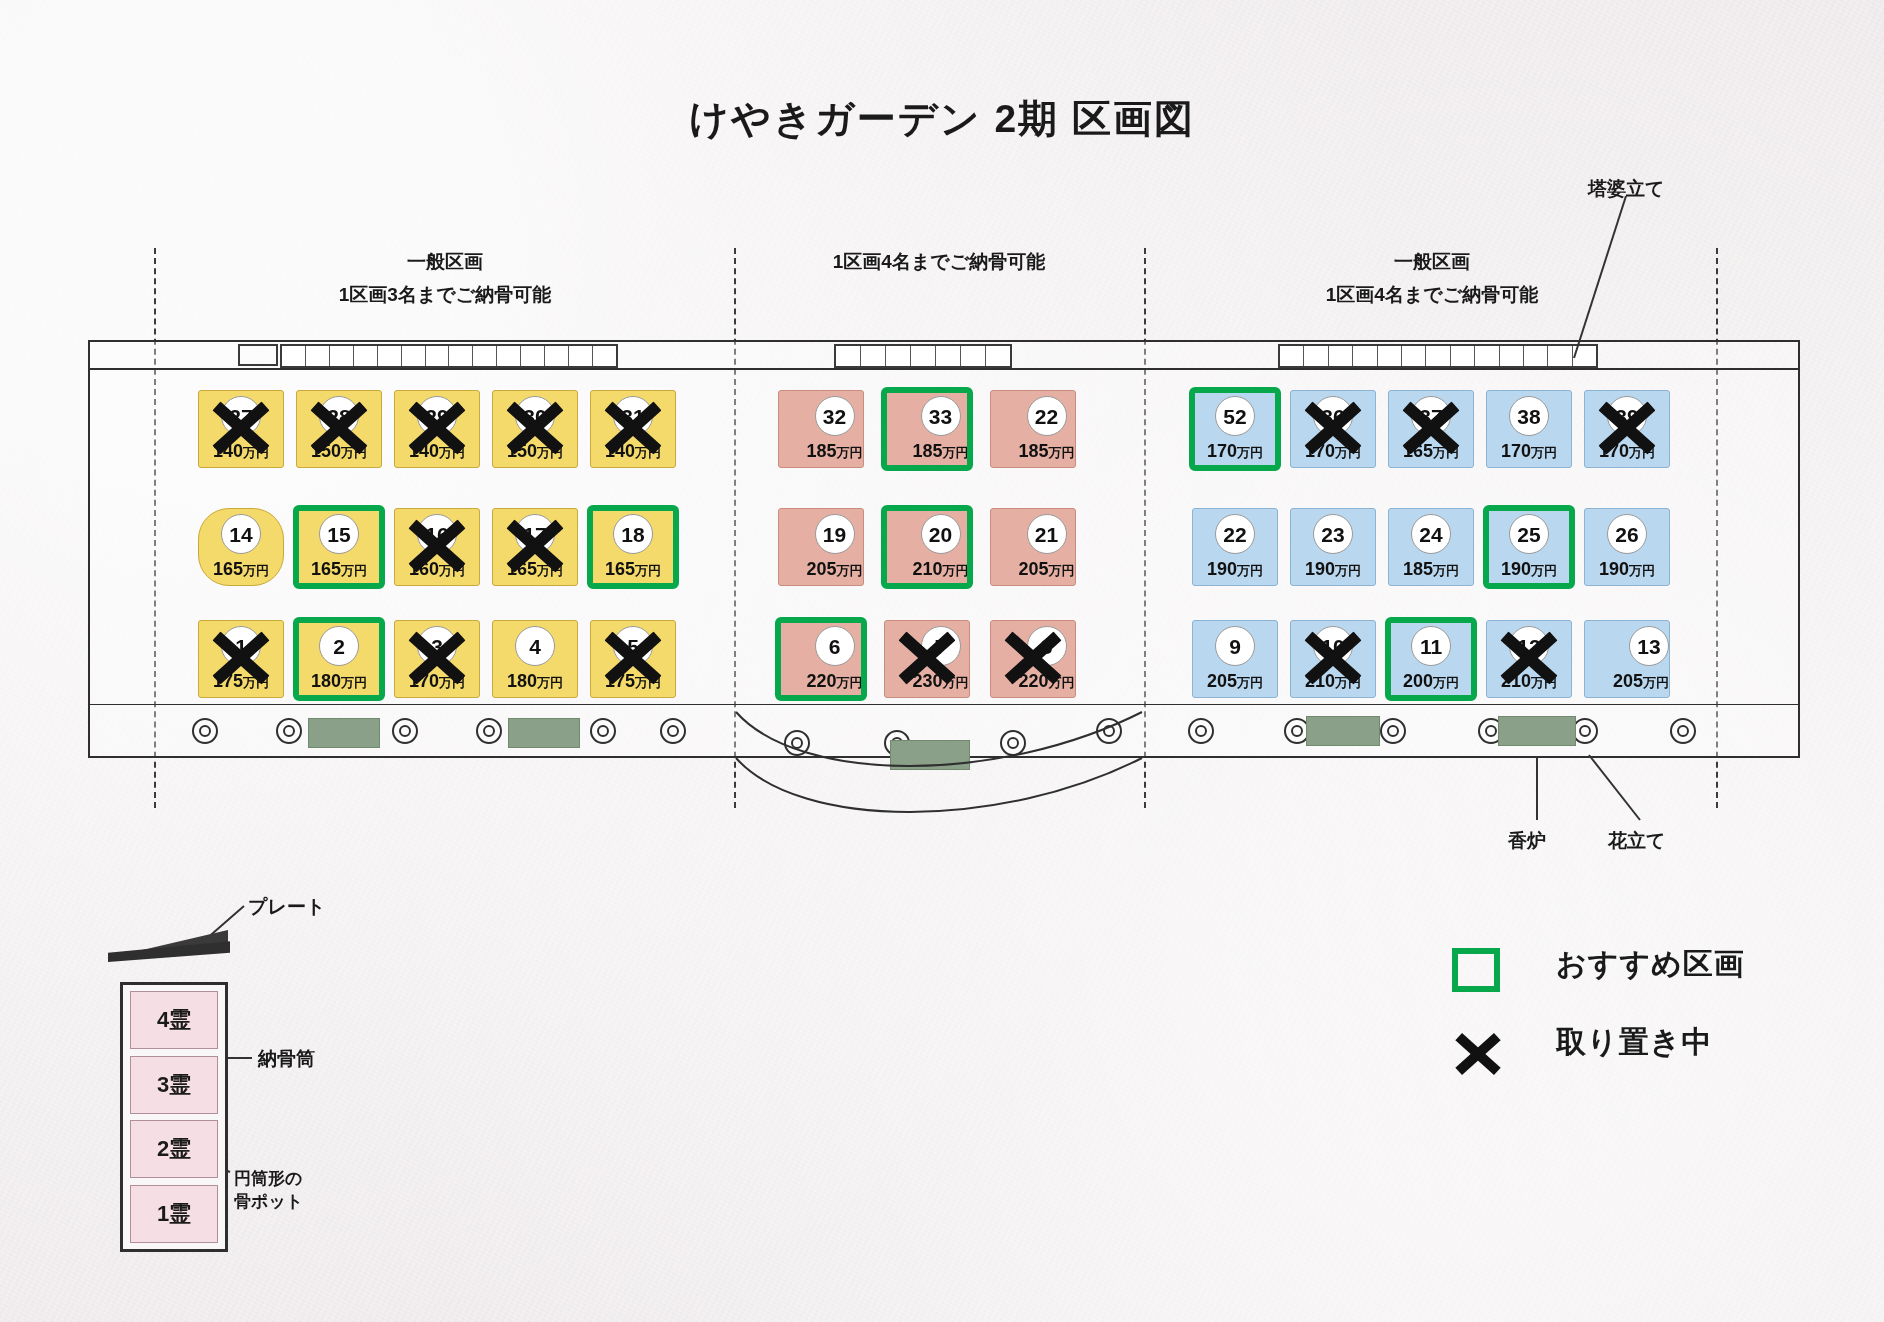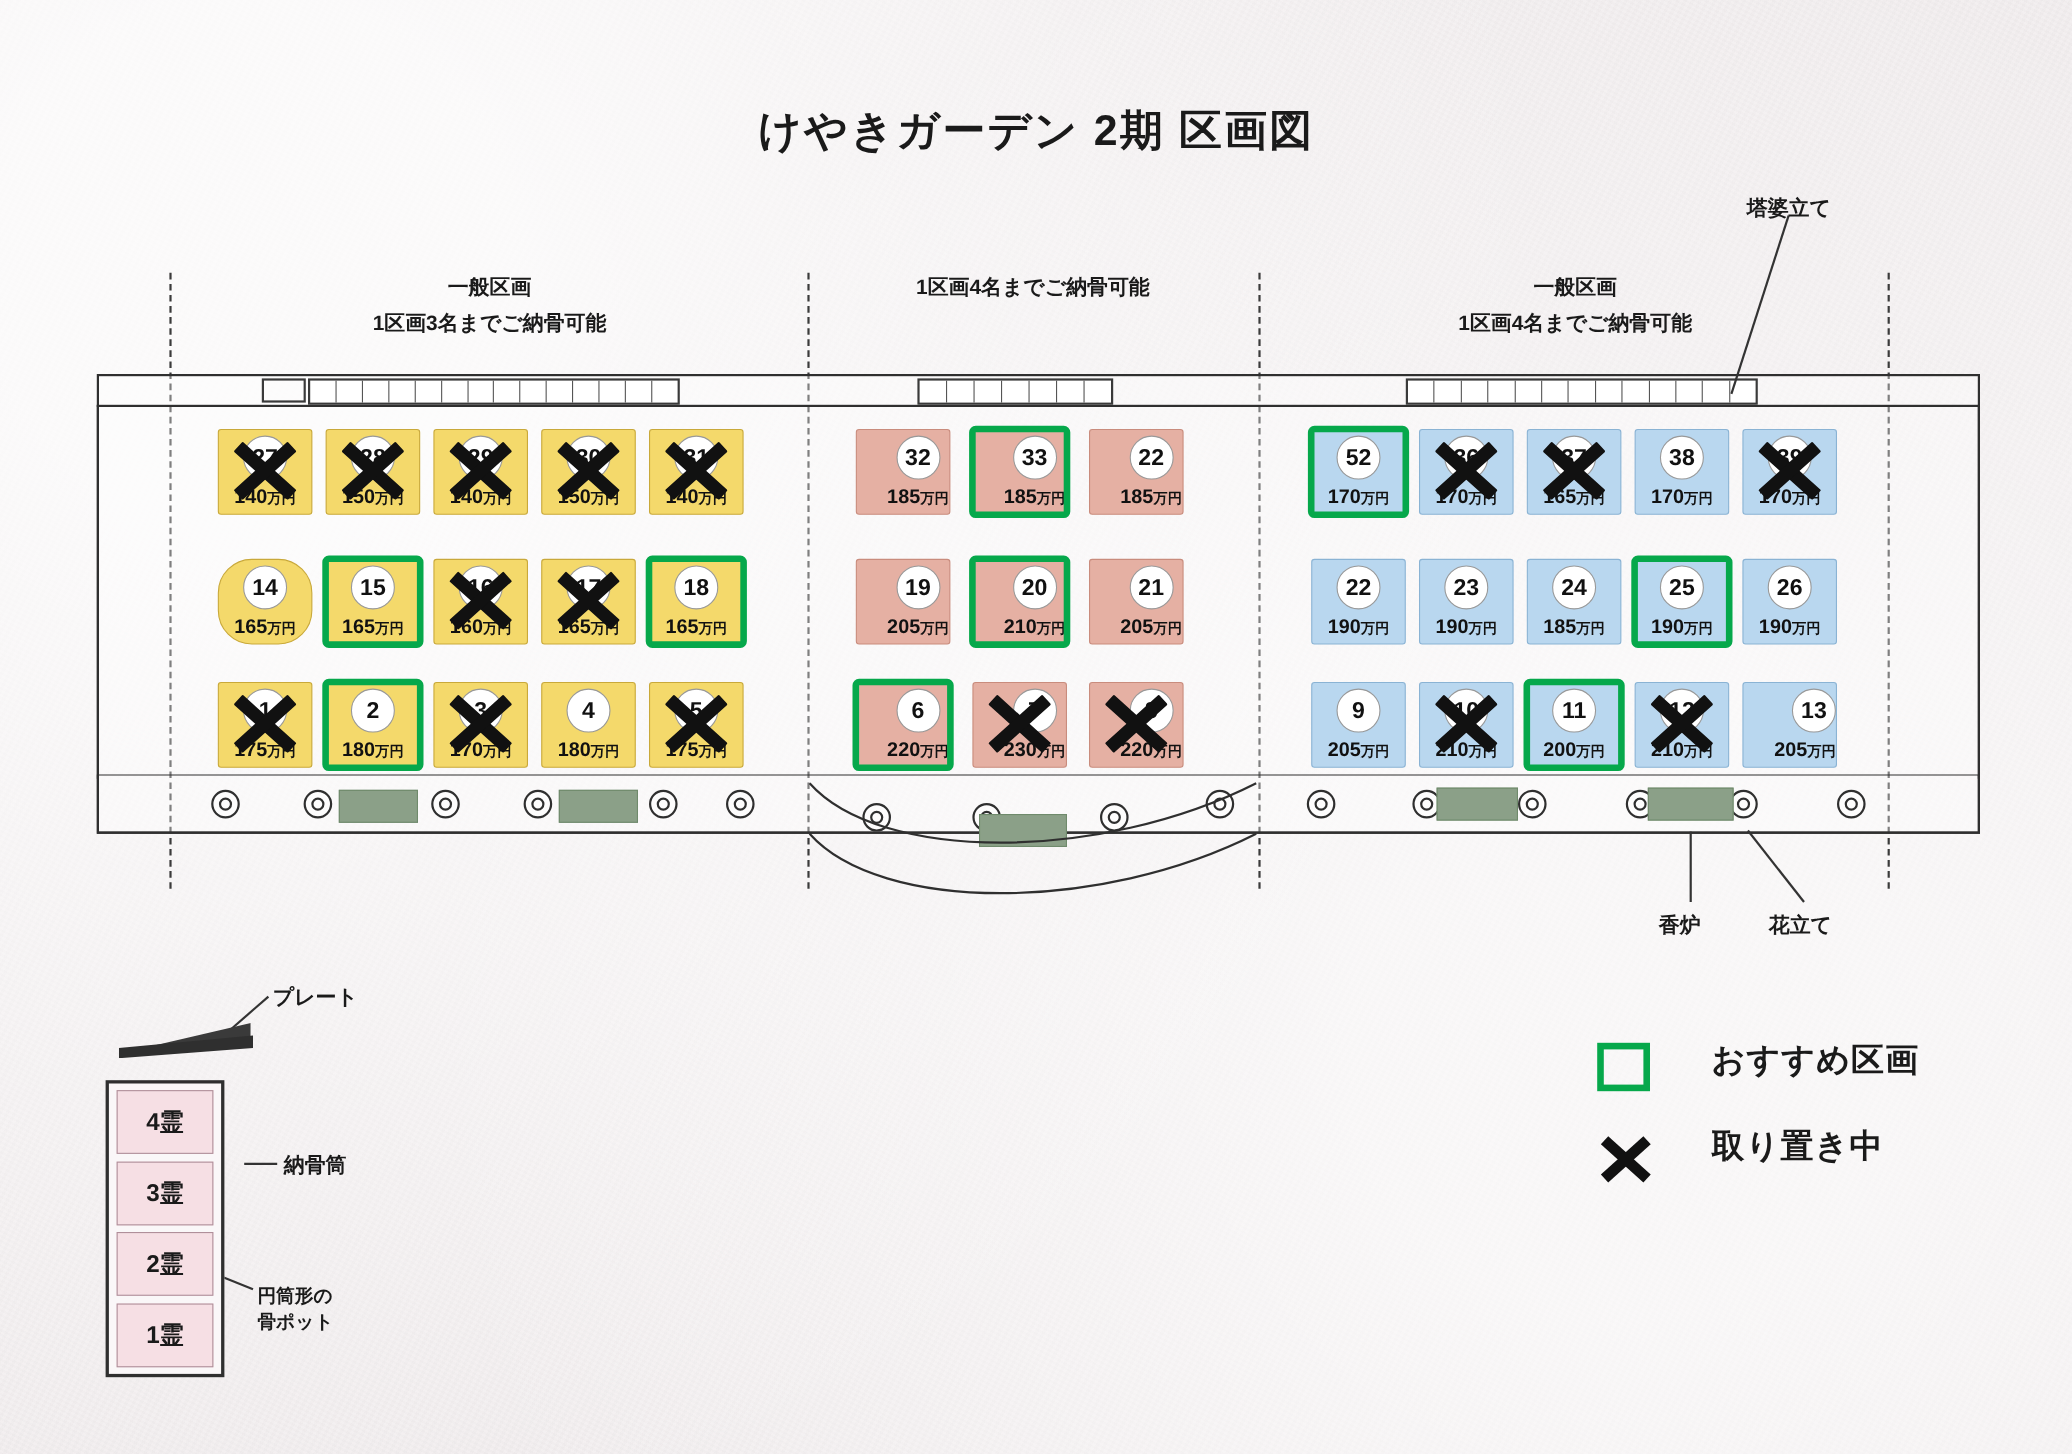--- a/index.html
+++ b/index.html
@@ -271,21 +271,21 @@
     position: absolute;
     left: 108px;
     top: 940px;
     width: 122px;
     height: 22px;
     background: #2f2f2f;
     clip-path: polygon(0 58%, 100% 6%, 100% 58%, 0 100%);
   }
   #cs-body {
     position: absolute;
-    left: 96px;
+    left: 120px;
     top: 982px;
     width: 108px;
     height: 270px;
     border: 3px solid #2f2f2f;
     background: #faf7f8;
     box-sizing: border-box;
     padding: 6px 7px;
     display: flex;
     flex-direction: column;
     justify-content: space-between;

